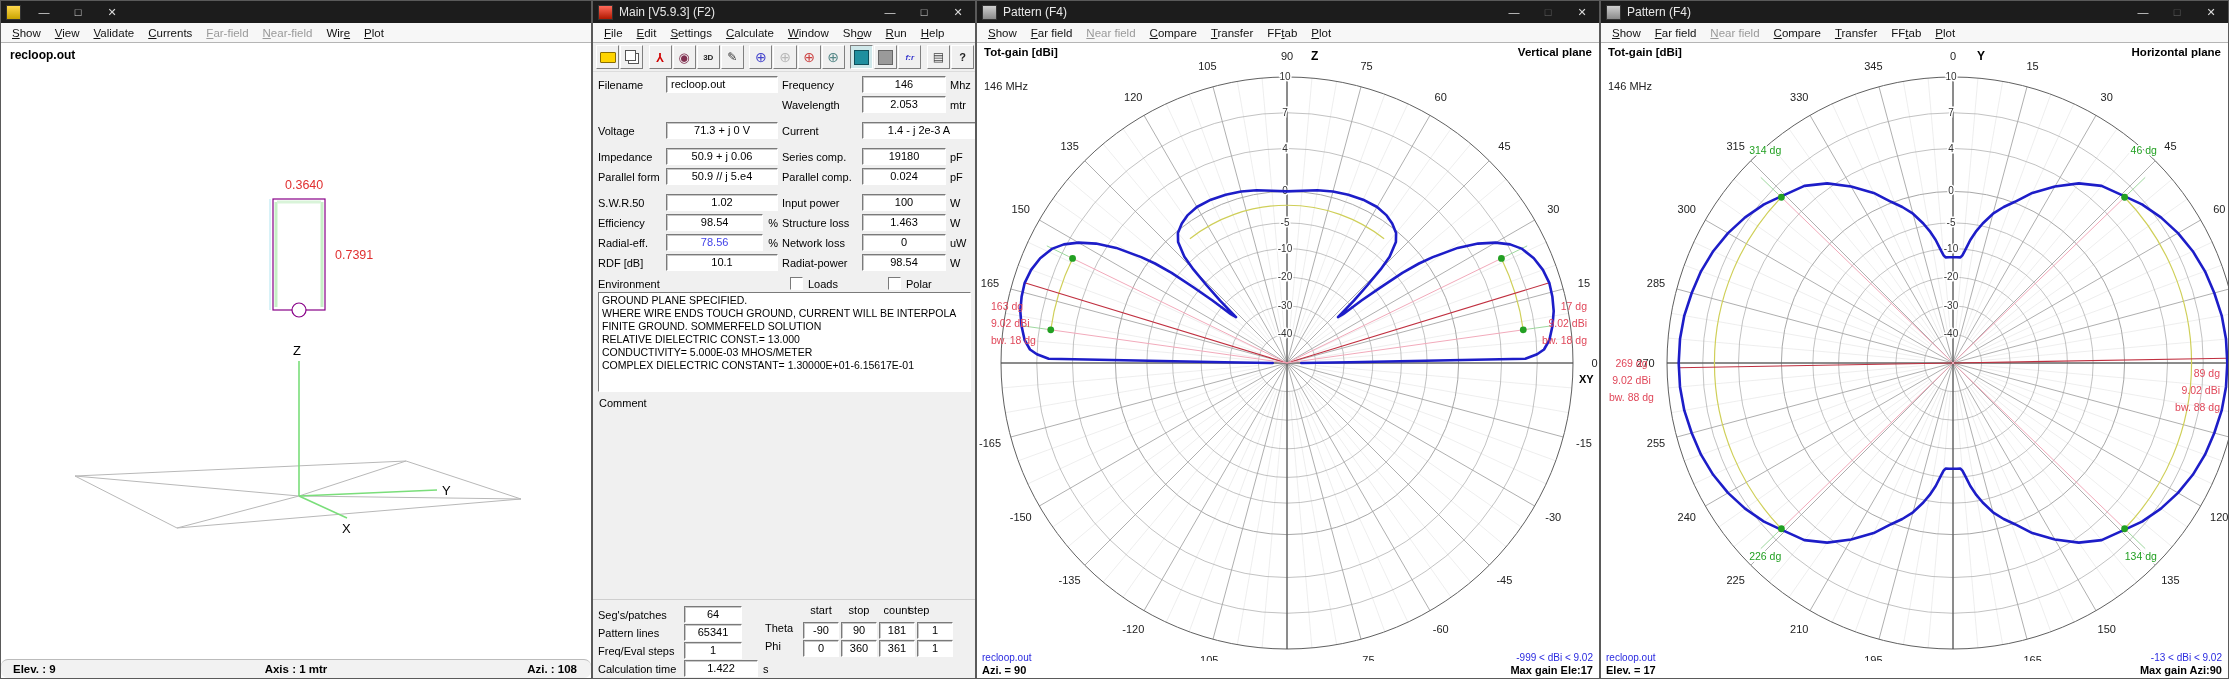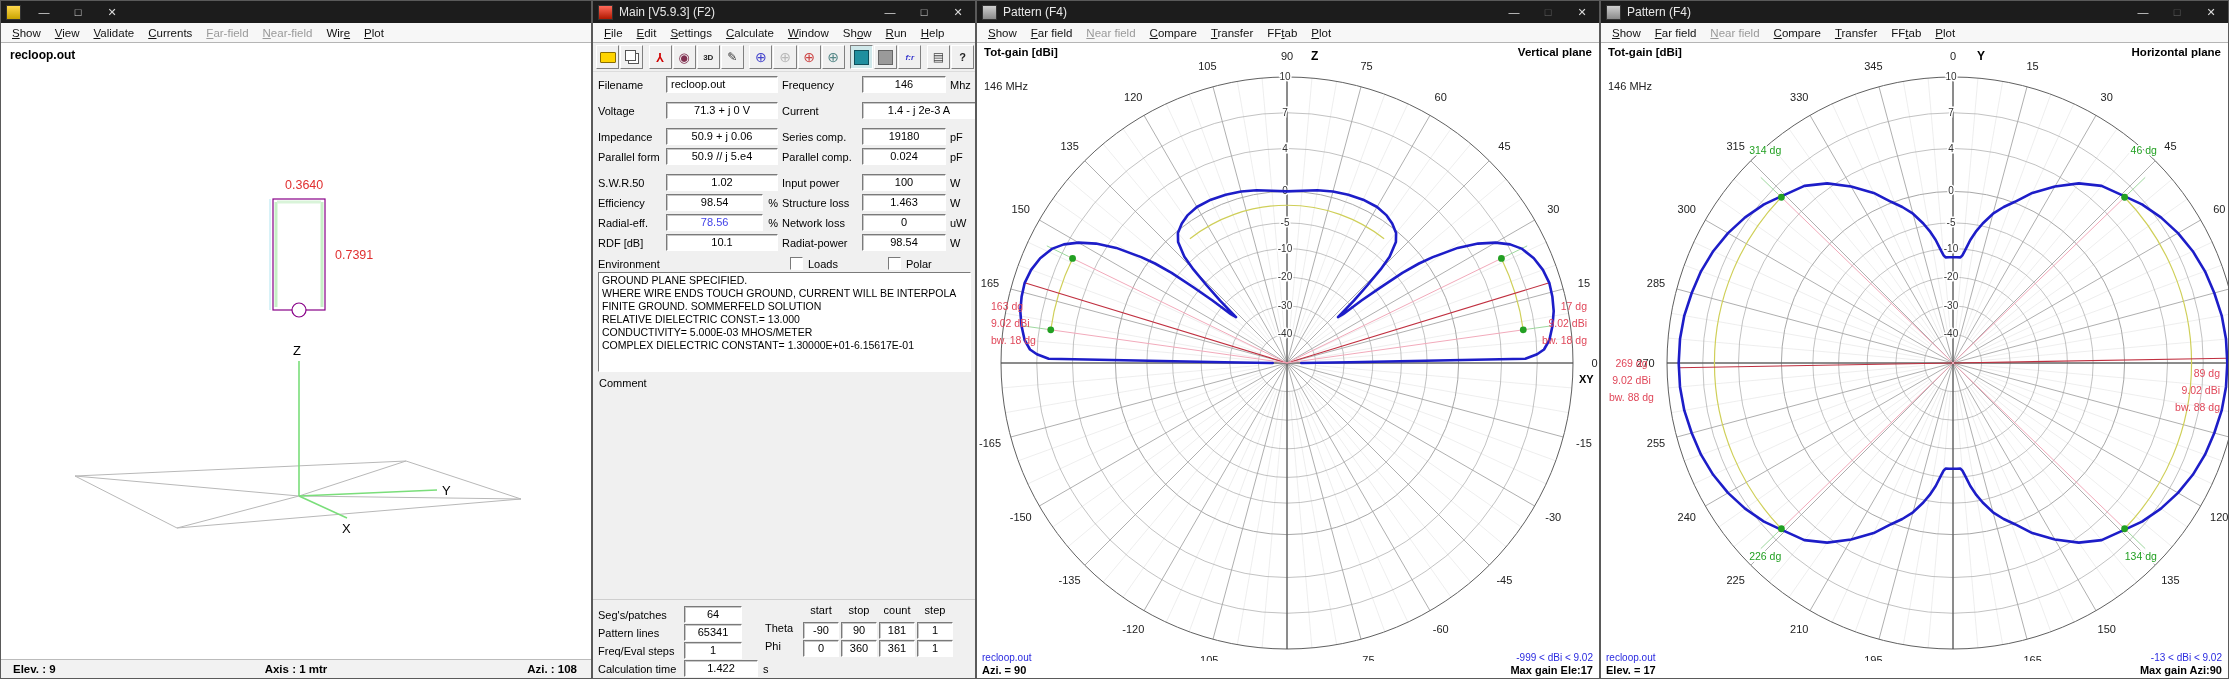--- a/index.html
+++ b/index.html
@@ -13,21 +13,21 @@
   .title{flex:1 1 auto;white-space:nowrap;overflow:hidden;}
   .controls{display:flex;flex:0 0 auto;}
   .ctl{width:34px;height:22px;display:flex;align-items:center;justify-content:center;font-size:11px;color:#dcdcdc;}
   .ctl.dis{color:#6a6a6a;}
   .menubar{height:19px;background:#f7f7f7;border-bottom:1px solid #d8d8d8;display:flex;align-items:center;font-size:11.5px;color:#111;padding-left:4px;}
   .menuitem{padding:0 7px;white-space:nowrap;}
   .menuitem.disabled{color:#9a9a9a;}
   .client{position:absolute;top:41px;left:0;right:0;bottom:0;background:#fff;border-top:1px solid #b5b5b5;}
   
   .geom-filename{position:absolute;top:5px;left:9px;font-weight:bold;font-size:12px;color:#000;}
-  .statusbar{position:absolute;left:0;right:0;bottom:0;height:18px;background:#f2f2f2;border-top:1px solid #bbb;font-size:11.5px;font-weight:bold;display:flex;align-items:center;}
+  .statusbar{position:absolute;left:0;right:0;bottom:0;height:18px;background:#f2f2f2;border-top:1px solid #bbb;font-size:11.5px;font-weight:bold;display:flex;align-items:center;border-radius:7px;}
   .statusbar .sl{position:absolute;left:12px;} .statusbar .sc{position:absolute;left:0;right:0;text-align:center;} .statusbar .sr{position:absolute;right:14px;}
   
   .toolbar{height:28px;background:#f0f0f0;display:flex;align-items:center;padding-left:3px;border-bottom:1px solid #dcdcdc;}
   .tbtn{width:23px;height:22px;margin-right:1px;background:#f0f0f0;border:1px solid;border-color:#fff #808080 #808080 #fff;display:flex;align-items:center;justify-content:center;font-size:12px;position:relative;}
   .tbtn.pressed{border-color:#808080 #fff #fff #808080;background:#cfe8ea;}
   .tb-sep{width:5px;}
   .ic-folder{width:14px;height:9px;background:#ffd400;border:1px solid #8a6d00;border-radius:1px;}
   .ic-copy{width:9px;height:9px;border:1px solid #555;background:#fff;box-shadow:3px 3px 0 -1px #fff,3px 3px 0 0 #555;margin:-3px 0 0 -3px;}
   .ic-antenna{color:#d00000;font-weight:bold;transform:rotate(180deg);font-size:12px;}
   .ic-pattern{color:#803050;font-size:13px;}
@@ -205,20 +205,27 @@
           </span>
         </div>
       <div class="formarea" id="main-form">
           <div class="frow">
             <span class="lab">Filename</span>
             <span class="field" style="text-align: left; padding-left: 4px;">recloop.out</span>
             <span class="lab">Frequency</span>
             <span class="field">146</span>
             <span>Mhz</span>
           </div>
+          <div class="frow">
+            <span class="lab"></span>
+            <span></span>
+            <span class="lab">Wavelength</span>
+            <span class="field">2.053</span>
+            <span>mtr</span>
+          </div>
           <div class="frow gapb">
             <span class="lab">Voltage</span>
             <span class="field">71.3 + j 0 V</span>
             <span class="lab">Current</span>
             <span class="field span2">1.4 - j 2e-3 A</span>
           </div>
           <div class="frow gapb">
             <span class="lab">Impedance</span>
             <span class="field">50.9 + j 0.06</span>
             <span class="lab">Series comp.</span>
@@ -305,21 +312,21 @@
             <div class="bp-lrow">
               <span class="lab">Calculation time</span>
               <span class="field wide">1.422</span>
               <span class="bp-unit">s</span>
             </div>
           </div>
         <div id="tp-table">
             <span class="tp-head" style="left: 210px;">start</span>
             <span class="tp-head" style="left: 248px;">stop</span>
             <span class="tp-head" style="left: 286px;">count</span>
-            <span class="tp-head" style="left: 324px; text-align: center;">step</span>
+            <span class="tp-head" style="left: 308px; text-align: center;">step</span>
             <span class="tp-lab" style="left: 172px; top: 22px;">Theta</span>
             <span class="tp-cell field" style="left: 210px; top: 22px;">-90</span>
             <span class="tp-cell field" style="left: 248px; top: 22px;">90</span>
             <span class="tp-cell field" style="left: 286px; top: 22px;">181</span>
             <span class="tp-cell field" style="left: 324px; top: 22px;">1</span>
             <span class="tp-lab" style="left: 172px; top: 40px;">Phi</span>
             <span class="tp-cell field" style="left: 210px; top: 40px;">0</span>
             <span class="tp-cell field" style="left: 248px; top: 40px;">360</span>
             <span class="tp-cell field" style="left: 286px; top: 40px;">361</span>
             <span class="tp-cell field" style="left: 324px; top: 40px;">1</span>

